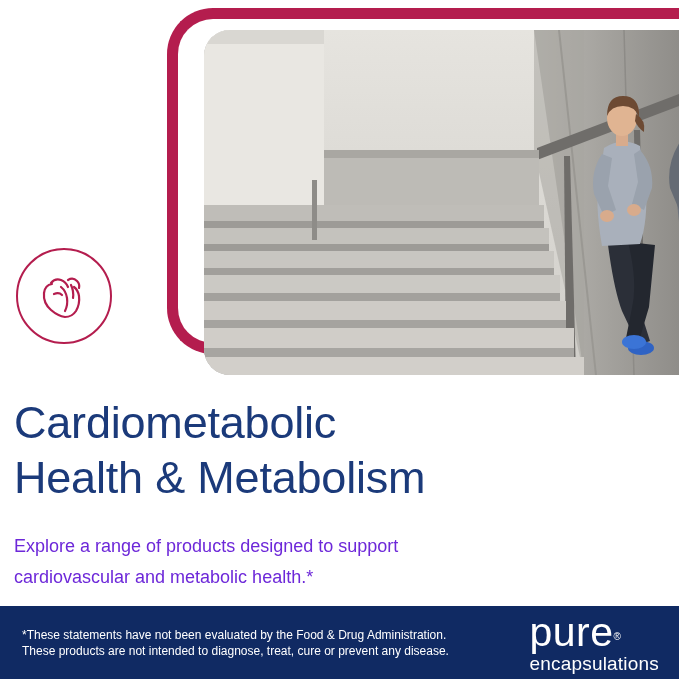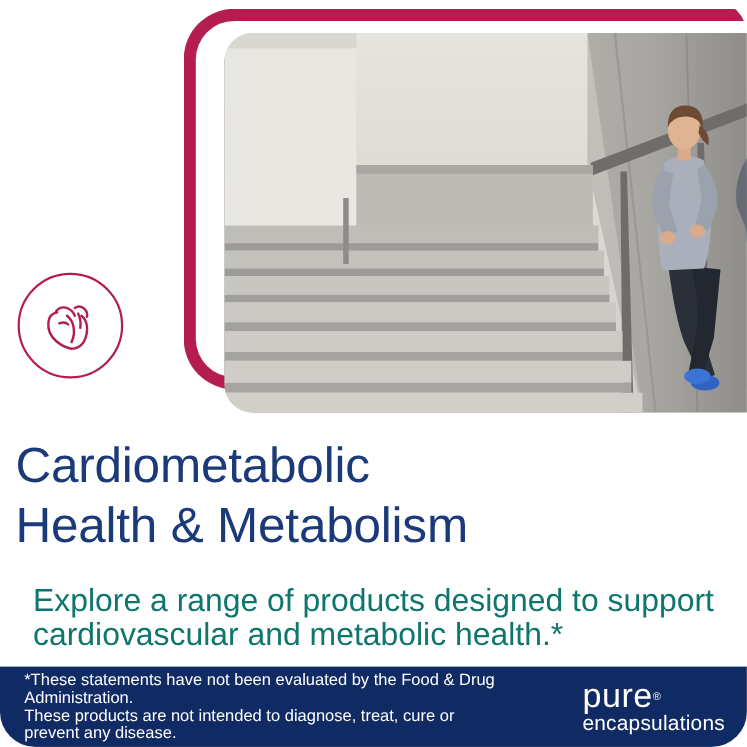--- a/index.html
+++ b/index.html
@@ -9,21 +9,20 @@
   }
   body {
     font-family: "Liberation Sans", sans-serif;
   }
   .page {
     position: relative;
     width: 679px;
     height: 679px;
     background: #ffffff;
     overflow: hidden;
-    border-radius: 32px;
   }
 
   
   .hero {
     position: absolute;
     left: 0;
     top: 0;
     width: 679px;
     height: 378px;
   }
@@ -80,56 +79,56 @@
   .title {
     color: #1b3a7a;
     font-size: 45px;
     line-height: 55px;
     font-weight: 400;
     letter-spacing: -0.2px;
     margin: 0;
     white-space: pre-line;
   }
   .subtitle {
-    color: #0f766e;
-    font-size: 29px;
+    color: #6d28d9;
+    font-size: 18px;
     line-height: 31px;
     font-weight: 400;
-    margin: 26px 0 0 16px;
+    margin: 26px 0 0 0;
     white-space: pre-line;
   }
 
   
   .footer {
     position: absolute;
     left: 0;
     bottom: 0;
     width: 679px;
     height: 73px;
     background: #102a63;
     display: flex;
     align-items: center;
     justify-content: space-between;
   }
   .disclaimer {
     color: #ffffff;
-    font-size: 15px;
+    font-size: 12px;
     line-height: 16px;
     padding-left: 22px;
     white-space: pre-line;
     max-width: 440px;
   }
   .brand {
     padding-right: 20px;
     text-align: left;
     color: #ffffff;
     line-height: 1;
   }
   .brand-main {
-    font-size: 31px;
+    font-size: 41px;
     letter-spacing: 0.5px;
     font-weight: 400;
     position: relative;
     display: inline-block;
   }
   .brand-reg {
     font-size: 10px;
     vertical-align: super;
   }
   .brand-sub {

